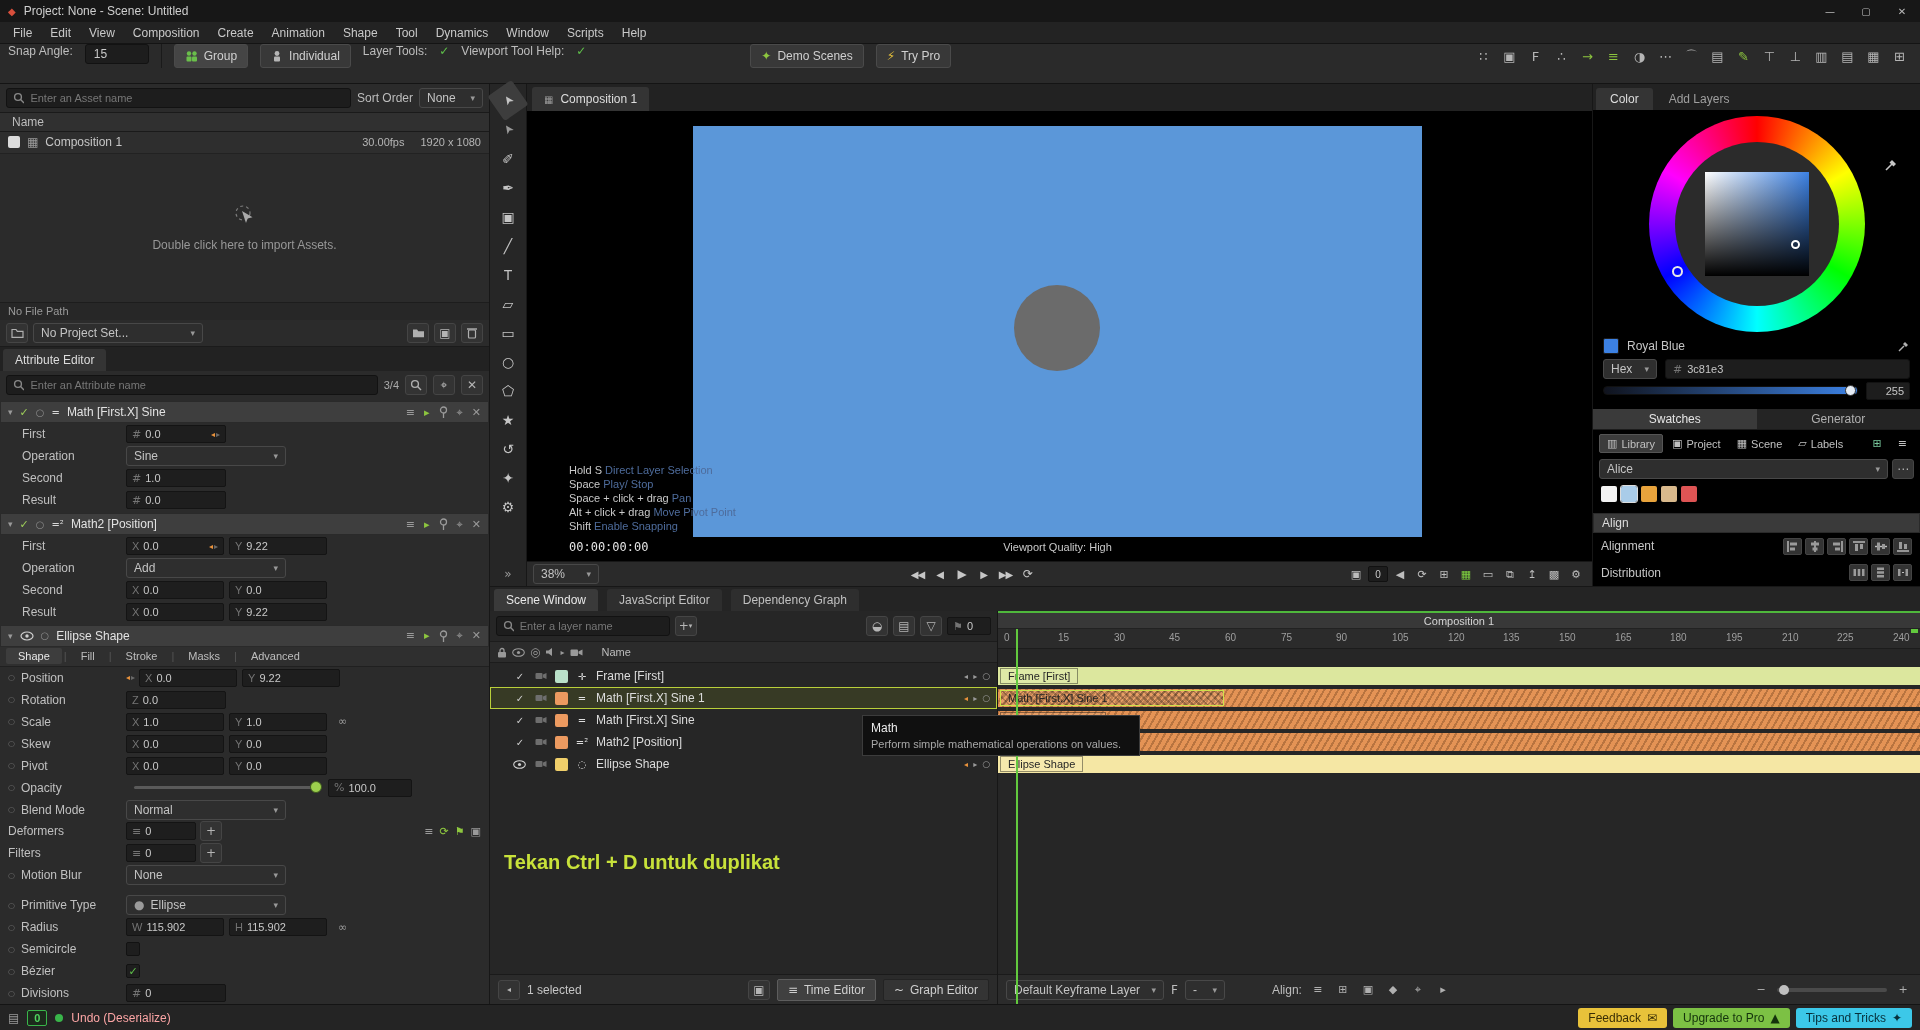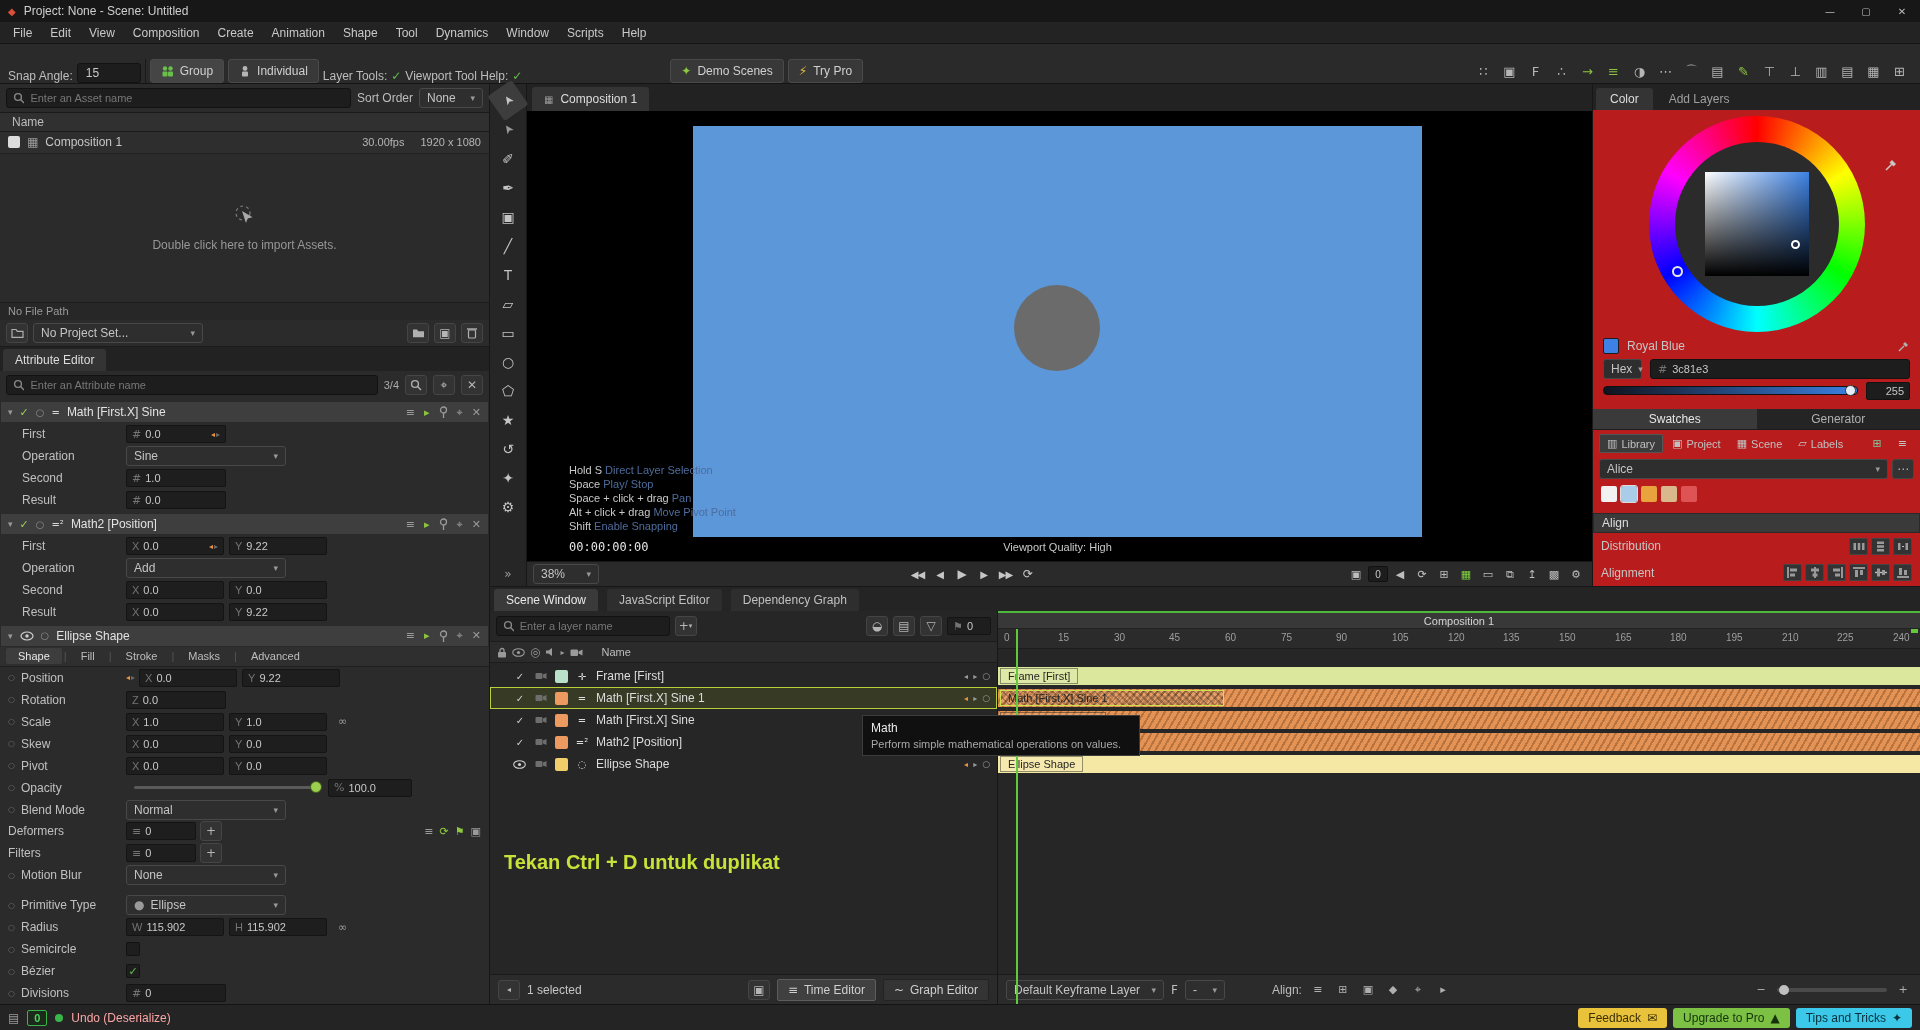--- a/index.html
+++ b/index.html
@@ -10,21 +10,21 @@
 input::placeholder{color:#777}
 svg{display:block}
 
 
 .titlebar{height:22px;background:#171717;display:flex;align-items:center;gap:8px;padding-left:8px;color:#cfcfcf}
 .appicon{color:#d94f3c;font-size:10px}
 .winbtns{margin-left:auto;display:flex}
 .winbtn{width:36px;height:22px;display:flex;align-items:center;justify-content:center;color:#bbb;font-size:10px}
 .menubar{height:22px;background:#232323;display:flex;align-items:center;padding:0 4px;border-bottom:1px solid #141414}
 .menu-item{padding:0 9px;color:#c9c9c9}
-.toolbar{height:40px;background:#2a2a2a;display:flex;align-items:flex-end;gap:4px;padding:0 8px;border-bottom:1px solid #141414}
+.toolbar{height:40px;background:#2a2a2a;display:flex;align-items:flex-start;gap:12px;padding:0 8px;border-bottom:1px solid #141414}
 .tlabel{color:#bdbdbd}
 .tfld{height:20px;width:64px;background:#1d1d1d;border:1px solid #121212;border-radius:3px;display:flex;align-items:center;padding:0 8px;color:#c9c9c9}
 .tbtn{height:24px;background:#383838;border:1px solid #4a4a4a;border-radius:3px;display:flex;align-items:center;gap:6px;padding:0 10px;color:#d0d0d0}
 .tbtn.pressed{background:#454545}
 .tsep{width:1px;height:24px;background:#1a1a1a}
 .gcheck{color:#5fc24a;font-weight:bold}
 .tb-right{margin-left:auto;display:flex;gap:1px;align-items:center}
 .ticon{width:25px;height:24px;display:flex;align-items:center;justify-content:center;color:#b5b5b5;font-size:13px;border-radius:3px}
 .ticon.green{color:#8dc63f}
 
@@ -102,21 +102,21 @@
 .vq{position:absolute;left:166px;top:430px;width:729px;text-align:center;font-size:11px;color:#c9c9c9}
 .vp-bottom{height:25px;background:#2a2a2a;border-top:1px solid #171717;display:flex;align-items:center;gap:4px;padding:0 6px}
 .transport{display:flex;gap:3px;margin:0 auto}
 .trb{min-width:19px;height:18px;display:flex;align-items:center;justify-content:center;color:#c6c6c6;font-size:10px;letter-spacing:-1px}
 .vri{display:flex;gap:2px;align-items:center}
 .vic{min-width:20px;height:18px;display:flex;align-items:center;justify-content:center;color:#bdbdbd;font-size:11px}
 .vic.green{color:#7ed03f}
 .fr0{height:16px;min-width:20px;background:#1d1d1d;border:1px solid #111;border-radius:2px;display:flex;align-items:center;justify-content:center;font-size:10px;color:#c9c9c9}
 
 
-.rp{width:328px;background:#b91c1c;border-left:1px solid #171717;display:flex;flex-direction:column}
+.rp{width:328px;background:#000000;border-left:1px solid #171717;display:flex;flex-direction:column}
 .wheel{position:relative;height:228px}
 .ring{position:absolute;left:56px;top:6px;width:216px;height:216px;border-radius:50%;background:conic-gradient(#f00,#ff0,#0f0,#0ff,#00f,#f0f,#f00)}
 .hole{position:absolute;left:82px;top:32px;width:164px;height:164px;border-radius:50%;background:#2b2b2b}
 .sv{position:absolute;left:112px;top:62px;width:104px;height:104px;background-image:linear-gradient(to top,#000,rgba(0,0,0,0)),linear-gradient(to right,#fff,#3c81e3)}
 .rdot{position:absolute;left:79px;top:156px;width:11px;height:11px;border:2px solid #e8e8e8;border-radius:50%}
 .svdot{position:absolute;left:198px;top:130px;width:9px;height:9px;border:2px solid #fff;border-radius:50%}
 .dropper{position:absolute;right:22px;top:48px}
 .crow{display:flex;align-items:center;gap:8px;padding:0 10px;height:24px}
 .cswatch{width:16px;height:16px;border-radius:2px;border:1px solid #1c1c1c}
 .hexfld{flex:1;height:20px;background:#1d1d1d;border:1px solid #121212;border-radius:3px;display:flex;align-items:center;gap:5px;padding:0 7px;font-size:11px}
@@ -797,21 +797,21 @@
           <span class="cswatch" style="background: rgb(60, 129, 227);"></span>
           <span>Royal Blue</span>
           <span style="margin-left:auto">
             <svg width="12" height="12">
                 <line x1="1" y1="11" x2="6" y2="6" stroke="#b0b0b0" stroke-width="1.4"></line>
                 <path d="M7 2 L10 5 L8 7 L5 4 Z" fill="#b0b0b0"></path>
               </svg>
           </span>
         </div>
         <div class="crow">
-          <div class="dd" style="width:39px">
+          <div class="dd" style="width:54px">
               <span>Hex</span>
               <span class="cv ic">▾</span>
             </div>
           <div class="hexfld">
               <span class="pfx ic">#</span>
               <span>3c81e3</span>
             </div>
         </div>
         <div class="crow" style="height:20px">
           <div class="atrack">
@@ -861,20 +861,67 @@
           <span class="psw" style="background: rgb(242, 242, 242);"></span>
           <span class="psw sel" style="background: rgb(169, 204, 233);"></span>
           <span class="psw" style="background: rgb(232, 163, 60);"></span>
           <span class="psw" style="background: rgb(217, 185, 140);"></span>
           <span class="psw" style="background: rgb(222, 84, 84);"></span>
         </div>
         <div class="ahdr">
             <span>Align</span>
           </div>
         <div class="alrow">
+          <span>Alignment</span>
+          <span class="aicons">
+            <span class="aic">
+                <svg width="12" height="11">
+                  <line x1="1" y1="0" x2="1" y2="11" stroke="#c0c0c0" stroke-width="1.4"></line>
+                  <rect x="3" y="1.5" width="7" height="3" fill="#9a9a9a"></rect>
+                  <rect x="3" y="6.5" width="5" height="3" fill="#9a9a9a"></rect>
+                </svg>
+              </span>
+            <span class="aic">
+                <svg width="12" height="11">
+                  <line x1="6" y1="0" x2="6" y2="11" stroke="#c0c0c0" stroke-width="1.4"></line>
+                  <rect x="2" y="1.5" width="8" height="3" fill="#9a9a9a"></rect>
+                  <rect x="3.5" y="6.5" width="5" height="3" fill="#9a9a9a"></rect>
+                </svg>
+              </span>
+            <span class="aic">
+                <svg width="12" height="11">
+                  <line x1="11" y1="0" x2="11" y2="11" stroke="#c0c0c0" stroke-width="1.4"></line>
+                  <rect x="2" y="1.5" width="7" height="3" fill="#9a9a9a"></rect>
+                  <rect x="4" y="6.5" width="5" height="3" fill="#9a9a9a"></rect>
+                </svg>
+              </span>
+            <span class="aic">
+                <svg width="12" height="11">
+                  <line x1="0" y1="1" x2="12" y2="1" stroke="#c0c0c0" stroke-width="1.4"></line>
+                  <rect x="2" y="3" width="3" height="7" fill="#9a9a9a"></rect>
+                  <rect x="7" y="3" width="3" height="5" fill="#9a9a9a"></rect>
+                </svg>
+              </span>
+            <span class="aic">
+                <svg width="12" height="11">
+                  <line x1="0" y1="5.5" x2="12" y2="5.5" stroke="#c0c0c0" stroke-width="1.4"></line>
+                  <rect x="2" y="1.5" width="3" height="8" fill="#9a9a9a"></rect>
+                  <rect x="7" y="3" width="3" height="5" fill="#9a9a9a"></rect>
+                </svg>
+              </span>
+            <span class="aic">
+                <svg width="12" height="11">
+                  <line x1="0" y1="10" x2="12" y2="10" stroke="#c0c0c0" stroke-width="1.4"></line>
+                  <rect x="2" y="1" width="3" height="7" fill="#9a9a9a"></rect>
+                  <rect x="7" y="3" width="3" height="5" fill="#9a9a9a"></rect>
+                </svg>
+              </span>
+          </span>
+        </div>
+        <div class="alrow">
           <span>Distribution</span>
           <span class="aicons">
             <span class="aic">
                 <svg width="12" height="11">
                   <rect x="0.5" y="2" width="2.5" height="7" fill="#9a9a9a"></rect>
                   <rect x="4.75" y="2" width="2.5" height="7" fill="#9a9a9a"></rect>
                   <rect x="9" y="2" width="2.5" height="7" fill="#9a9a9a"></rect>
                 </svg>
               </span>
             <span class="aic">
@@ -882,67 +929,20 @@
                   <rect x="2" y="0.5" width="7" height="2.5" fill="#9a9a9a"></rect>
                   <rect x="2" y="4.25" width="7" height="2.5" fill="#9a9a9a"></rect>
                   <rect x="2" y="8" width="7" height="2.5" fill="#9a9a9a"></rect>
                 </svg>
               </span>
             <span class="aic">
                 <svg width="12" height="11">
                   <rect x="1" y="2" width="2.5" height="7" fill="#9a9a9a"></rect>
                   <rect x="8.5" y="2" width="2.5" height="7" fill="#9a9a9a"></rect>
                   <line x1="5" y1="5.5" x2="7" y2="5.5" stroke="#c0c0c0" stroke-width="1.2"></line>
-                </svg>
-              </span>
-          </span>
-        </div>
-        <div class="alrow">
-          <span>Alignment</span>
-          <span class="aicons">
-            <span class="aic">
-                <svg width="12" height="11">
-                  <line x1="1" y1="0" x2="1" y2="11" stroke="#c0c0c0" stroke-width="1.4"></line>
-                  <rect x="3" y="1.5" width="7" height="3" fill="#9a9a9a"></rect>
-                  <rect x="3" y="6.5" width="5" height="3" fill="#9a9a9a"></rect>
-                </svg>
-              </span>
-            <span class="aic">
-                <svg width="12" height="11">
-                  <line x1="6" y1="0" x2="6" y2="11" stroke="#c0c0c0" stroke-width="1.4"></line>
-                  <rect x="2" y="1.5" width="8" height="3" fill="#9a9a9a"></rect>
-                  <rect x="3.5" y="6.5" width="5" height="3" fill="#9a9a9a"></rect>
-                </svg>
-              </span>
-            <span class="aic">
-                <svg width="12" height="11">
-                  <line x1="11" y1="0" x2="11" y2="11" stroke="#c0c0c0" stroke-width="1.4"></line>
-                  <rect x="2" y="1.5" width="7" height="3" fill="#9a9a9a"></rect>
-                  <rect x="4" y="6.5" width="5" height="3" fill="#9a9a9a"></rect>
-                </svg>
-              </span>
-            <span class="aic">
-                <svg width="12" height="11">
-                  <line x1="0" y1="1" x2="12" y2="1" stroke="#c0c0c0" stroke-width="1.4"></line>
-                  <rect x="2" y="3" width="3" height="7" fill="#9a9a9a"></rect>
-                  <rect x="7" y="3" width="3" height="5" fill="#9a9a9a"></rect>
-                </svg>
-              </span>
-            <span class="aic">
-                <svg width="12" height="11">
-                  <line x1="0" y1="5.5" x2="12" y2="5.5" stroke="#c0c0c0" stroke-width="1.4"></line>
-                  <rect x="2" y="1.5" width="3" height="8" fill="#9a9a9a"></rect>
-                  <rect x="7" y="3" width="3" height="5" fill="#9a9a9a"></rect>
-                </svg>
-              </span>
-            <span class="aic">
-                <svg width="12" height="11">
-                  <line x1="0" y1="10" x2="12" y2="10" stroke="#c0c0c0" stroke-width="1.4"></line>
-                  <rect x="2" y="1" width="3" height="7" fill="#9a9a9a"></rect>
-                  <rect x="7" y="3" width="3" height="5" fill="#9a9a9a"></rect>
                 </svg>
               </span>
           </span>
         </div>
       </div>
     </div>
 
     <div class="lower">
       <div class="ltabs">
         <span class="ltab on">Scene Window</span>

